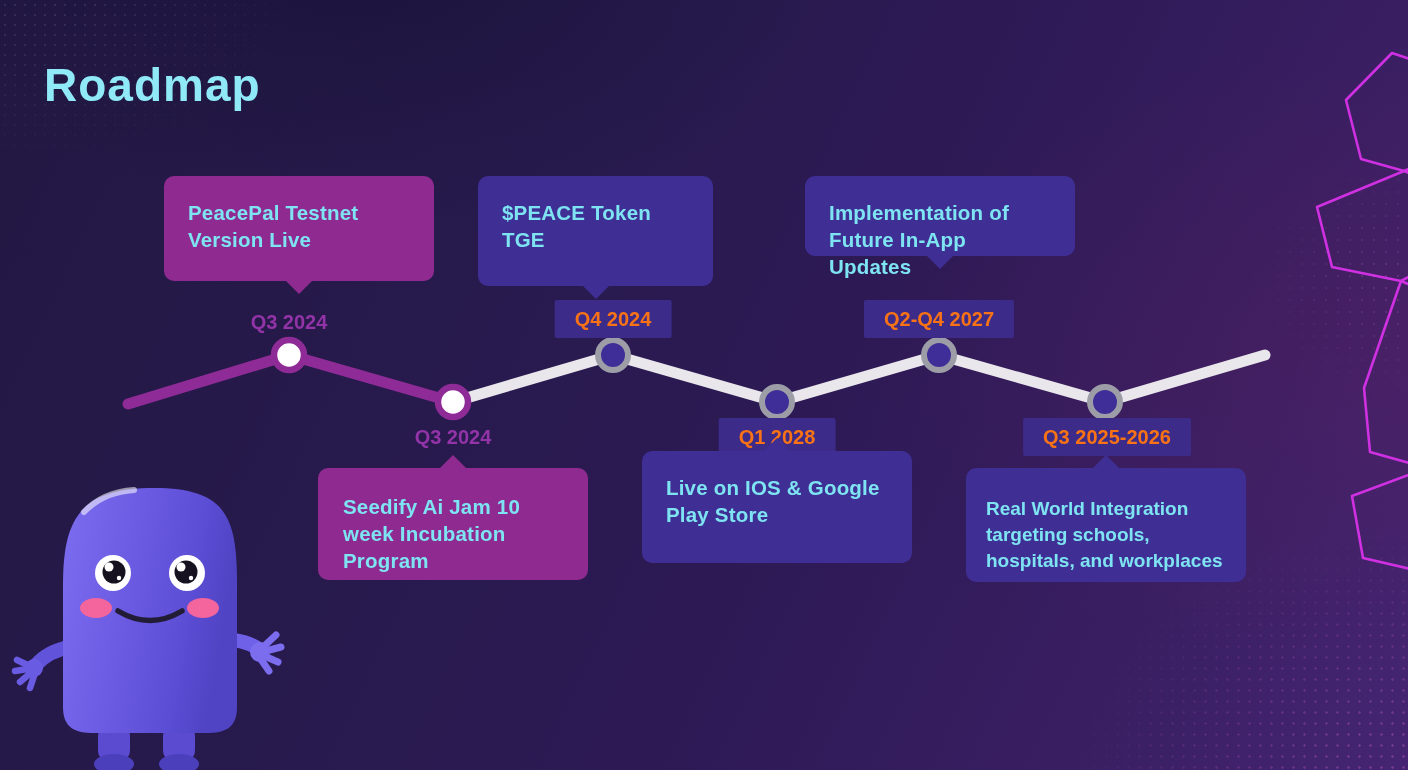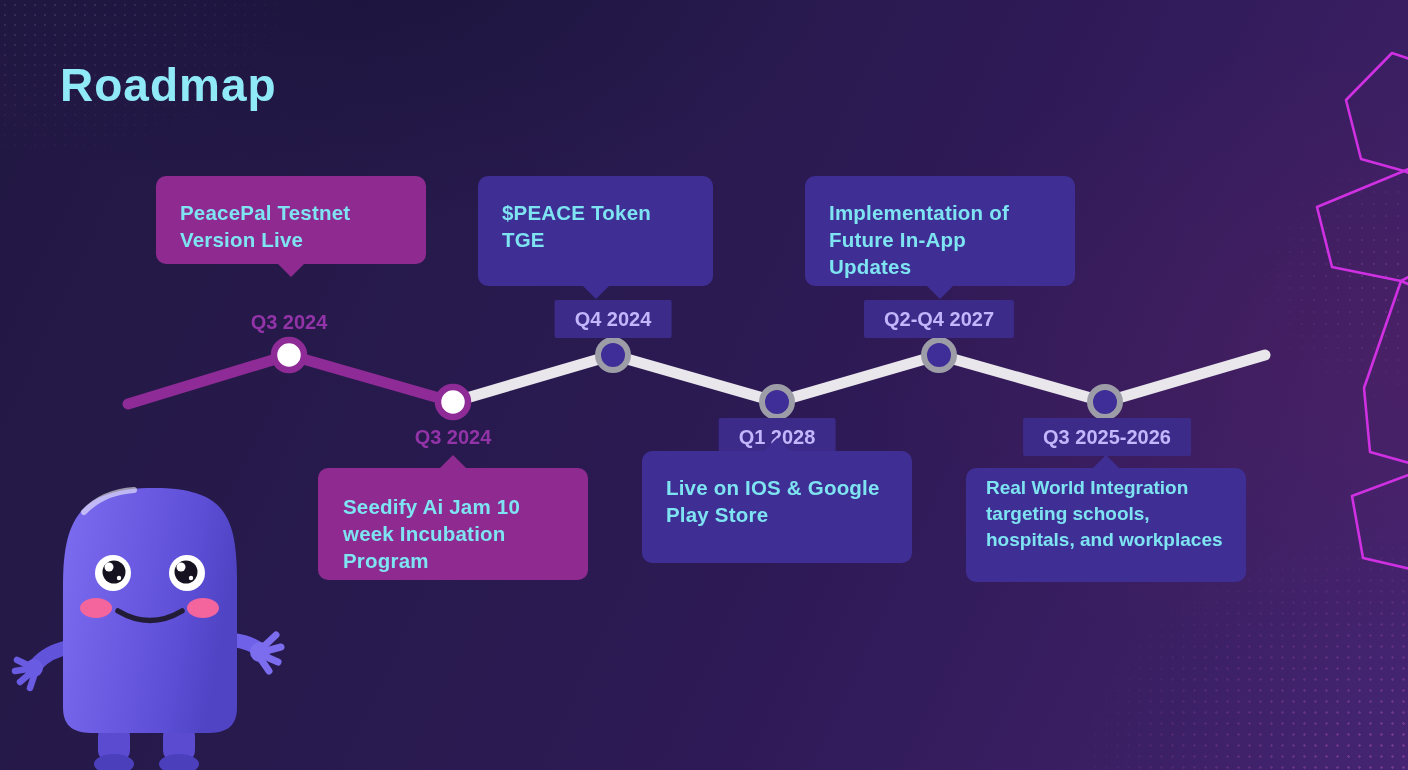--- a/index.html
+++ b/index.html
@@ -23,21 +23,21 @@
     background-size:11px 11px;
     -webkit-mask-image:radial-gradient(ellipse at 100% 100%,#000 12%,transparent 72%);
             mask-image:radial-gradient(ellipse at 100% 100%,#000 12%,transparent 72%);}
   .dots-r{right:0;top:150px;width:160px;height:260px;
     background-image:radial-gradient(rgba(220,120,230,0.18) 1px,transparent 1.4px);
     background-size:12px 12px;
     -webkit-mask-image:radial-gradient(ellipse at 100% 50%,#000 10%,transparent 75%);
             mask-image:radial-gradient(ellipse at 100% 50%,#000 10%,transparent 75%);}
 
   .title{
-    position:absolute;left:60px;top:58px;margin:0;
+    position:absolute;left:44px;top:58px;margin:0;
     font-size:46px;font-weight:bold;letter-spacing:1px;color:#8FE9F7;
   }
 
   .card{
     position:absolute;border-radius:10px;box-sizing:border-box;
     padding:23px 24px 0 24px;
   }
   .card .txt{font-size:20.5px;line-height:27px;font-weight:bold;color:#7EE4F2;letter-spacing:0.2px;}
   .card.magenta{background:#8E2A90;}
   .card.indigo{background:#3F2E94;}
@@ -47,23 +47,23 @@
   .ptr-up{top:-13px;border-bottom:14px solid #3F2E94;}
   .card.magenta .ptr-down{border-top-color:#8E2A90;}
   .card.magenta .ptr-up{border-bottom-color:#8E2A90;}
 
   .date{
     position:absolute;transform:translateX(-50%);
     font-size:20px;font-weight:bold;white-space:nowrap;
     height:38px;line-height:38px;text-align:center;
   }
   .date.plain{color:#9333A8;text-align:center;}
-  .date.boxed{background:#3C2B88;color:#c4b5fd;padding:0 20px;border-radius:2px;}
+  .date.boxed{background:#3C2B88;color:#f97316;padding:0 20px;border-radius:2px;}
 
-  .tight{padding:7px 20px 0 20px;}
+  .tight{padding:28px 20px 0 20px;}
   .tight .txt{font-size:19px;line-height:26px;letter-spacing:0;}
 </style>
 </head>
 <body>
 
 <div class="slide">
 
   <svg class="layer" viewBox="0 0 1408 770">
     <g fill="none" stroke="#CF30E2" stroke-width="2.6" stroke-linejoin="round">
       <path d="M1392,53 L1346,100 L1361,159 L1404,171 L1456,148 L1448,72 Z"></path>
@@ -83,33 +83,33 @@
     <path d="M128,404 L289,355 L453,402" fill="none" stroke="#8E2B96" stroke-width="11" stroke-linecap="round" stroke-linejoin="round"></path>
     <path d="M453,402 L613,355 L777,402 L939,355 L1105,402 L1265,355" fill="none" stroke="#E9E6EC" stroke-width="11" stroke-linecap="round" stroke-linejoin="round"></path>
     <circle cx="289" cy="355" r="15" fill="#FFFFFF" stroke="#8E2B96" stroke-width="6.5"></circle>
     <circle cx="453" cy="402" r="15" fill="#FFFFFF" stroke="#8E2B96" stroke-width="6.5"></circle>
     <circle cx="613" cy="355" r="15" fill="#3F2E98" stroke="#9D9DA8" stroke-width="6"></circle>
     <circle cx="777" cy="402" r="15" fill="#3F2E98" stroke="#9D9DA8" stroke-width="6"></circle>
     <circle cx="939" cy="355" r="15" fill="#3F2E98" stroke="#9D9DA8" stroke-width="6"></circle>
     <circle cx="1105" cy="402" r="15" fill="#3F2E98" stroke="#9D9DA8" stroke-width="6"></circle>
   </svg>
 
-  <div class="card magenta" style="left:156px;top:176px;width:270px;height:88px">
+  <div class="card magenta" style="left:164px;top:176px;width:270px;height:105px">
     <div class="txt">PeacePal Testnet Version Live</div>
     <div class="ptr ptr-down"></div>
   </div>
   <div class="date plain" style="left:289px;top:303px">Q3 2024</div>
 
   <div class="card indigo" style="left:478px;top:176px;width:235px;height:110px">
     <div class="txt">$PEACE Token TGE</div>
     <div class="ptr ptr-down"></div>
   </div>
   <div class="date boxed" style="left:613px;top:300px">Q4 2024</div>
 
-  <div class="card indigo" style="left:805px;top:176px;width:270px;height:110px">
+  <div class="card indigo" style="left:805px;top:176px;width:270px;height:80px">
     <div class="txt">Implementation of Future In-App Updates</div>
     <div class="ptr ptr-down"></div>
   </div>
   <div class="date boxed" style="left:939px;top:300px">Q2-Q4 2027</div>
 
   <div class="date plain" style="left:453px;top:418px">Q3 2024</div>
   <div class="card magenta" style="left:318px;top:468px;width:270px;height:112px;padding:25px 25px 0 25px">
     <div class="txt">Seedify Ai Jam 10 week Incubation Program</div>
     <div class="ptr ptr-up"></div>
   </div>

